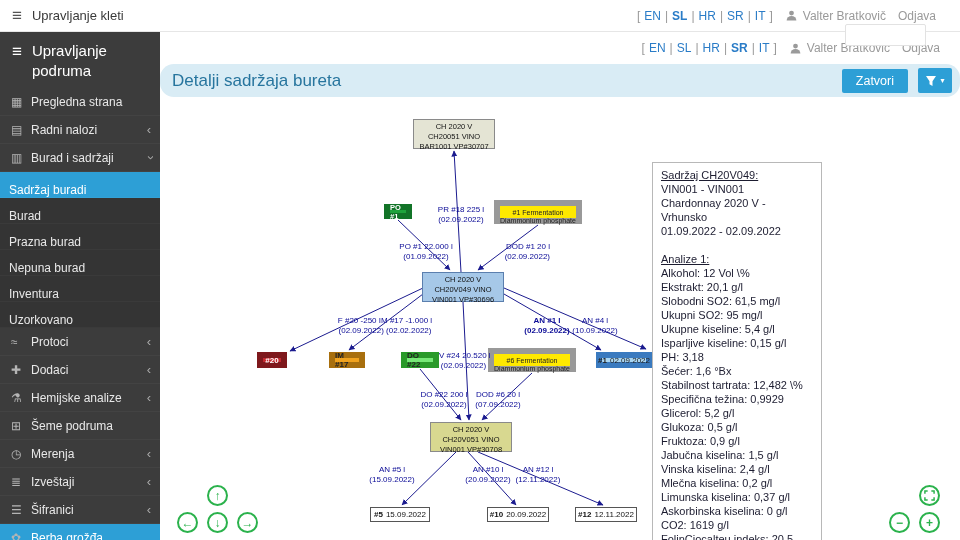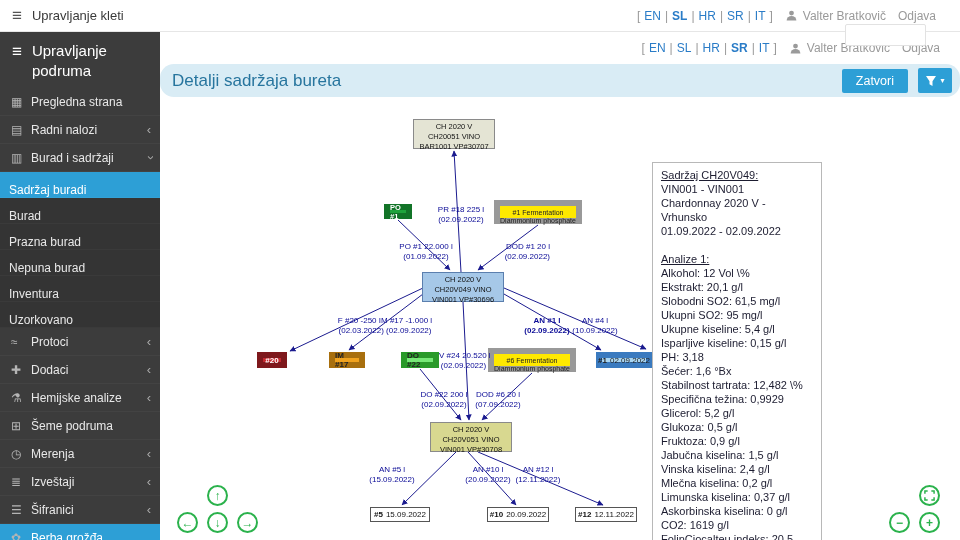--- a/index.html
+++ b/index.html
@@ -291,21 +291,21 @@
     <div class="elabel" style="left:235px;top:145px;width:62px;">
       <div>PO #1 22.000 l</div>
         <div>(01.09.2022)</div>
     </div>
     <div class="elabel" style="left:338px;top:145px;width:52px;text-align:right;">
       <div>DOD #1 20 l</div>
         <div>(02.09.2022)</div>
     </div>
     <div class="elabel" style="left:172px;top:219px;width:106px;">
       <div>F #20 -250  IM #17 -1.000 l</div>
-        <div>(02.03.2022) (02.09.2022)</div>
+        <div>(02.09.2022) (02.02.2022)</div>
     </div>
     <div class="elabel bold" style="left:363px;top:219px;width:48px;">
       <div>AN #1  l</div>
         <div>(02.09.2022)</div>
     </div>
     <div class="elabel" style="left:411px;top:219px;width:48px;">
       <div>AN #4  l</div>
         <div>(10.09.2022)</div>
     </div>
     <div class="elabel" style="left:279px;top:254px;width:49px;">

